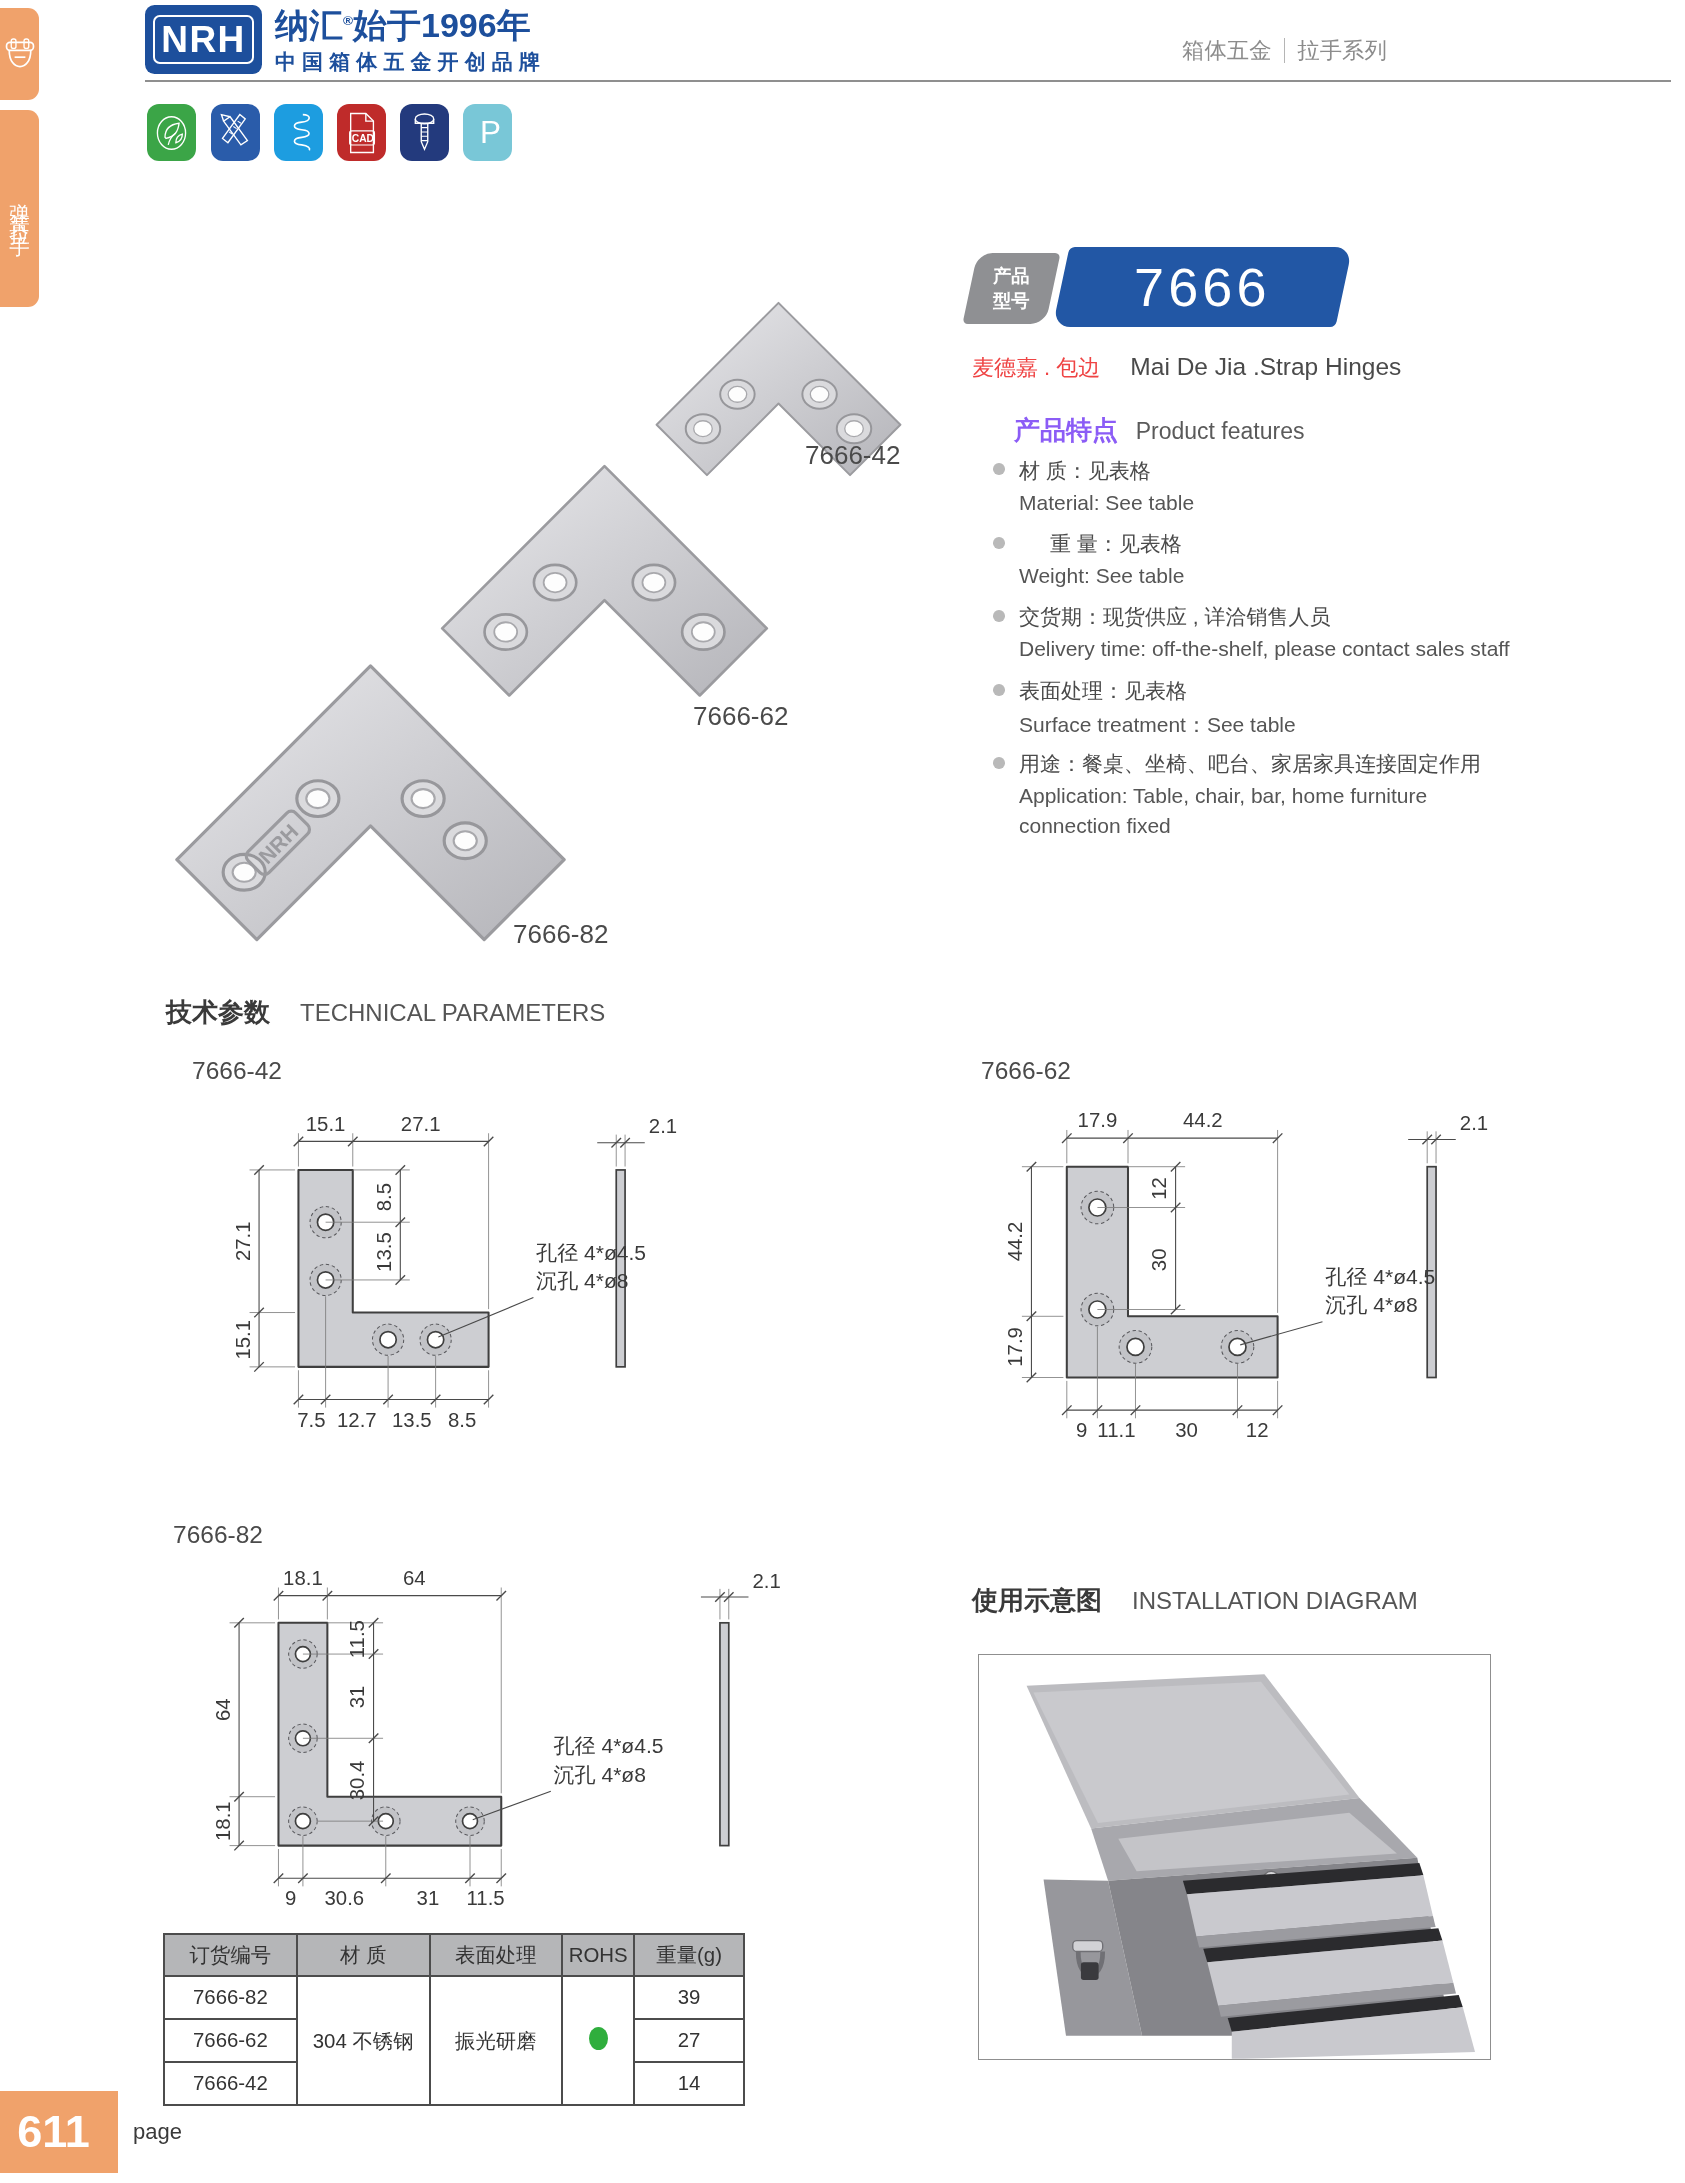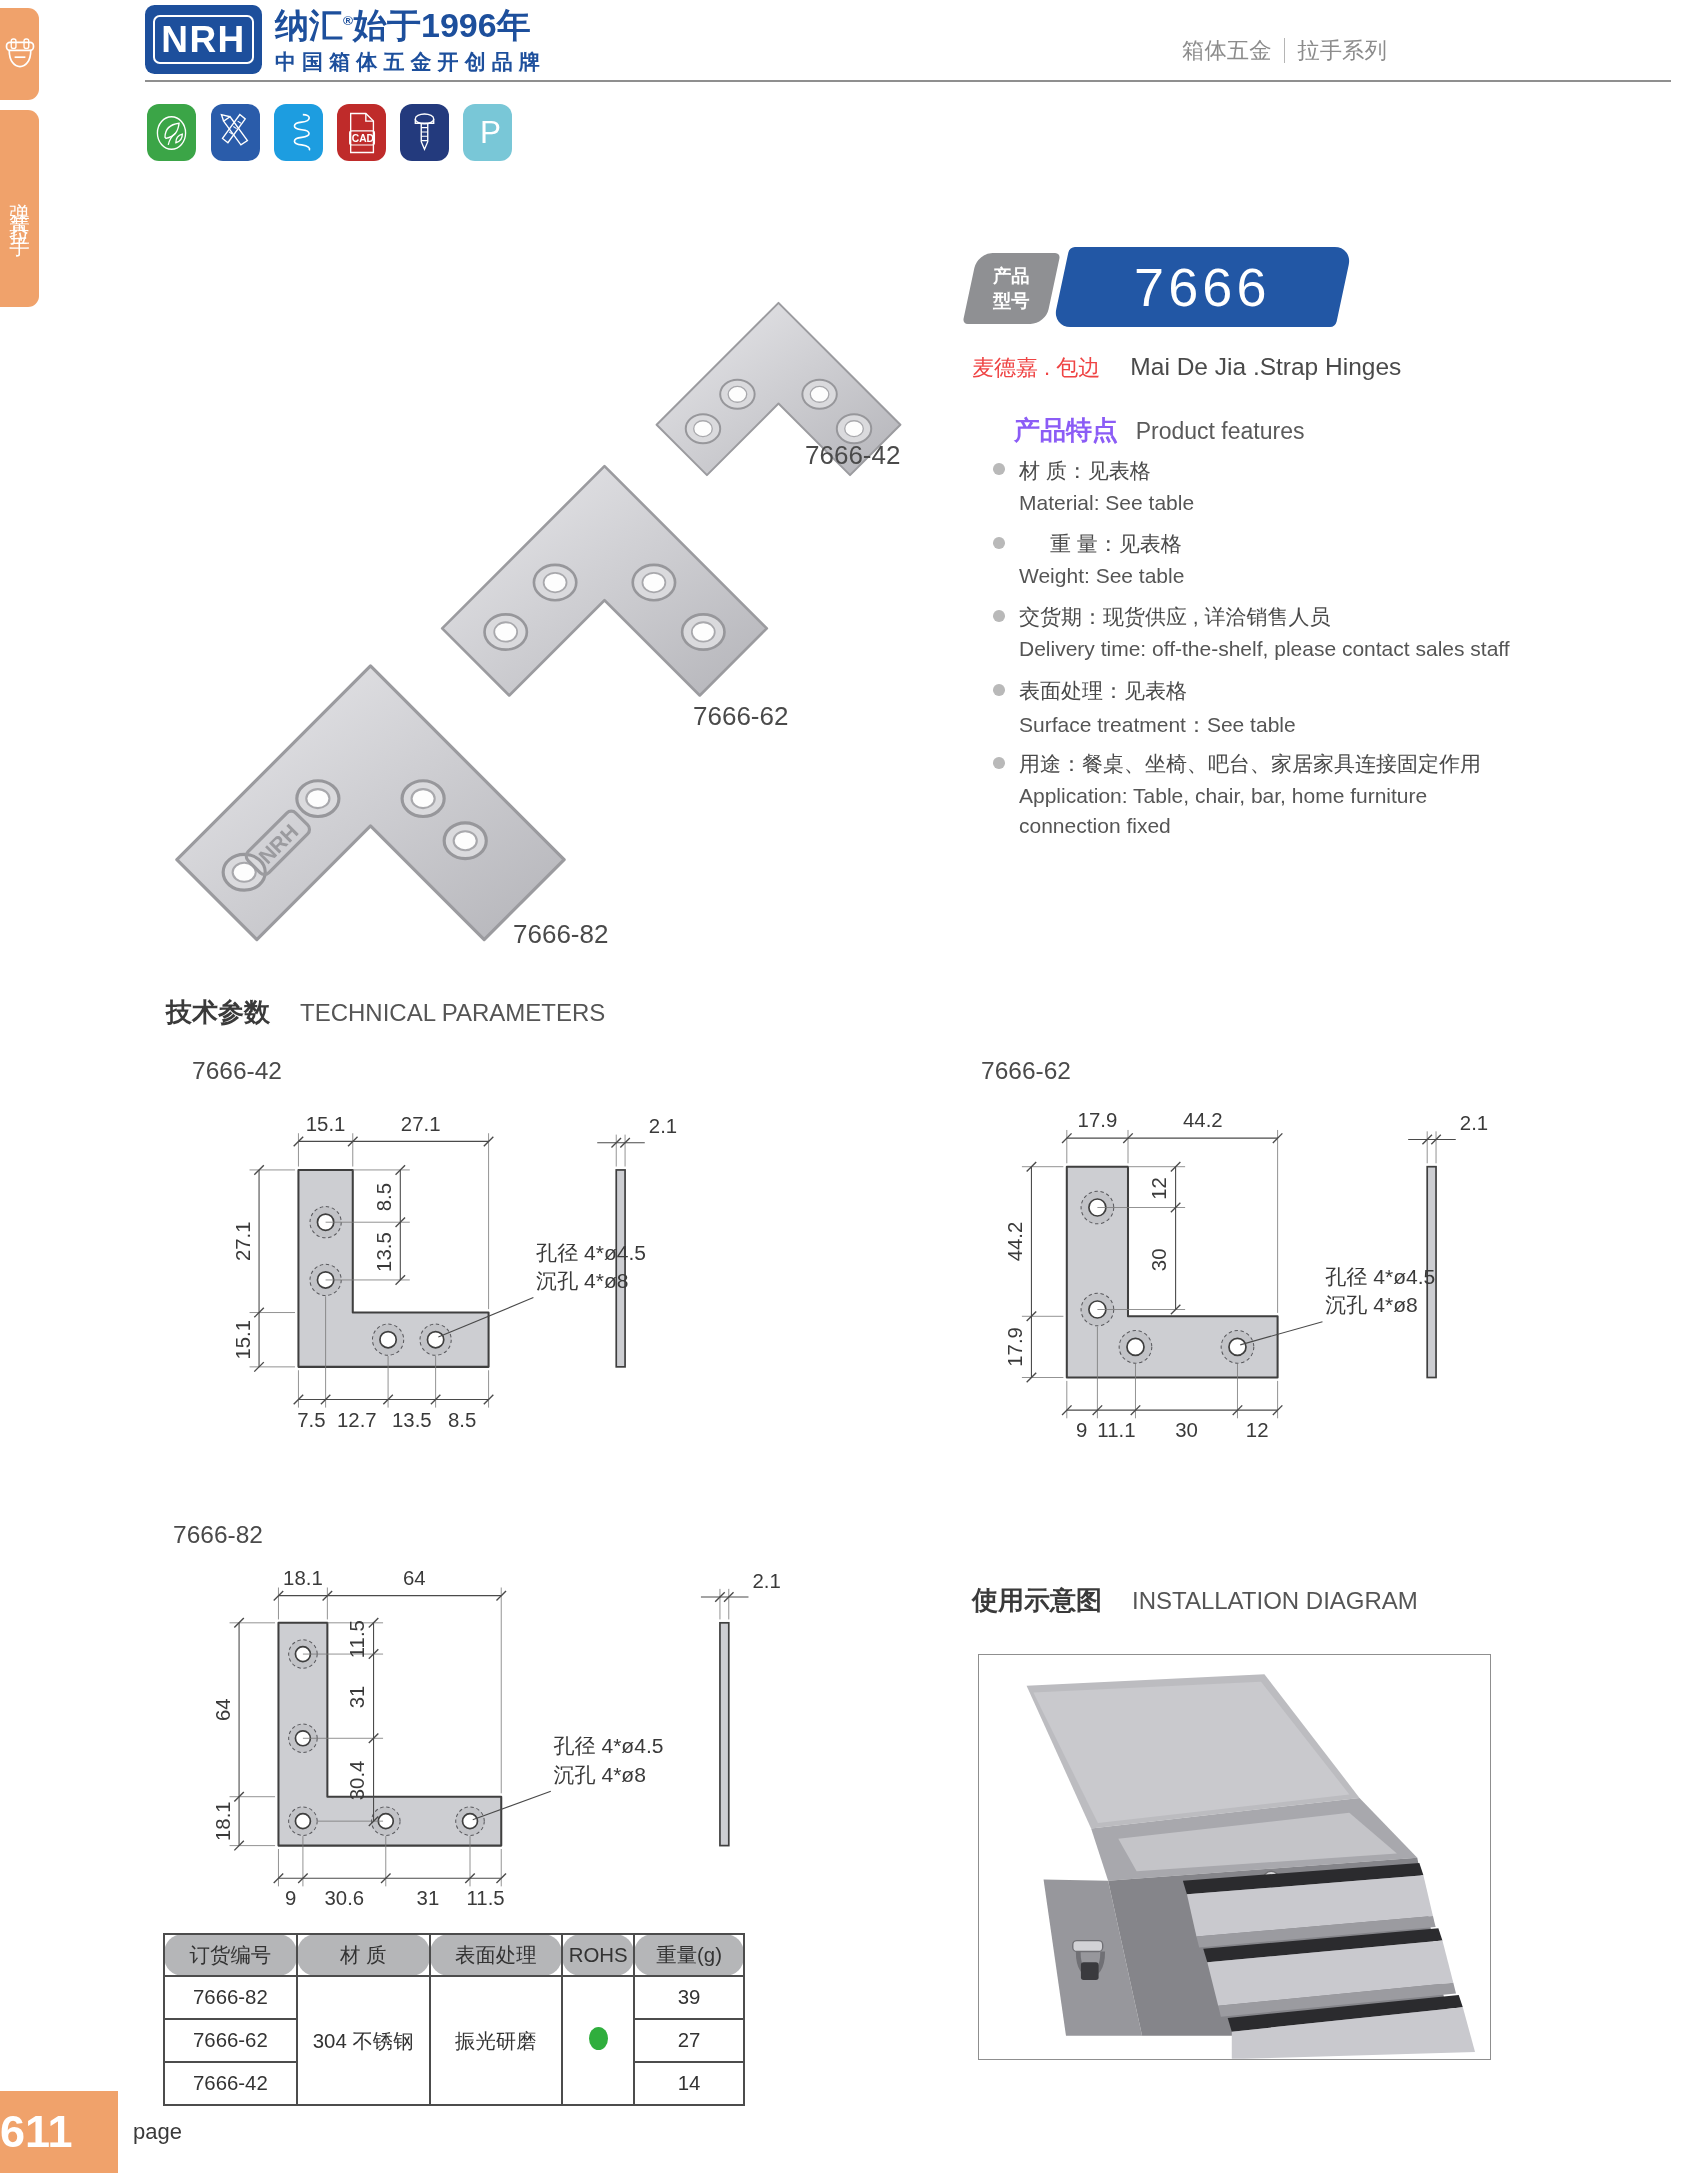--- a/index.html
+++ b/index.html
@@ -70,27 +70,27 @@
   .bk{fill:url(#bg1);stroke:#9b9b9f;stroke-width:1.5;stroke-linejoin:round;}
   .bhO{fill:#dadadd;stroke:#97979b;stroke-width:1.5;}
   .bhI{fill:#fdfdfd;stroke:#a8a8ac;stroke-width:1;}
   
   .photo{left:978px;top:1654px;width:511px;height:404px;border:1.4px solid #8f8f8f;
          background:#fff;overflow:hidden;}
   
   table.spec{border-collapse:collapse;}
   table.spec th,table.spec td{border:2px solid #4c4c4c;font-size:20.4px;color:#333;
         text-align:center;font-weight:normal;}
-  table.spec th{background:#b5b6b8;height:38px;border-radius:19px;}
+  table.spec th{background:#b5b6b8;height:38px;}
   table.spec td{height:39px;background:#fff;}
   .rohs-dot{display:inline-block;width:19px;height:23px;border-radius:50%;background:#2fae3d;}
   
   .foot-block{left:0;top:2091px;width:118px;height:82px;background:#f0a26b;color:#fff;
               font-size:45px;font-weight:bold;display:flex;align-items:center;
-              justify-content:flex-start;padding-right:11px;box-sizing:border-box;}
+              justify-content:center;padding-right:11px;box-sizing:border-box;}
   .foot-page{left:133px;top:2119px;font-size:22px;color:#3a3a3a;}
 </style>
 </head>
 <body>
 
 <div class="page">
 
   <div class="abs logo-box">
     <div class="logo-inner">NRH</div>
   </div>

